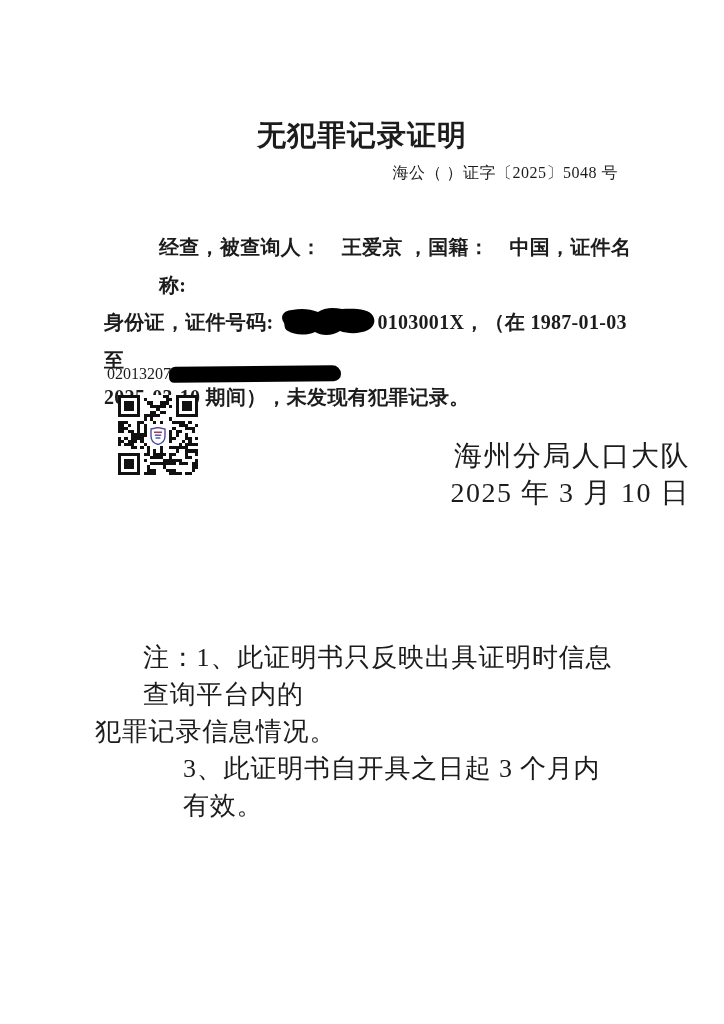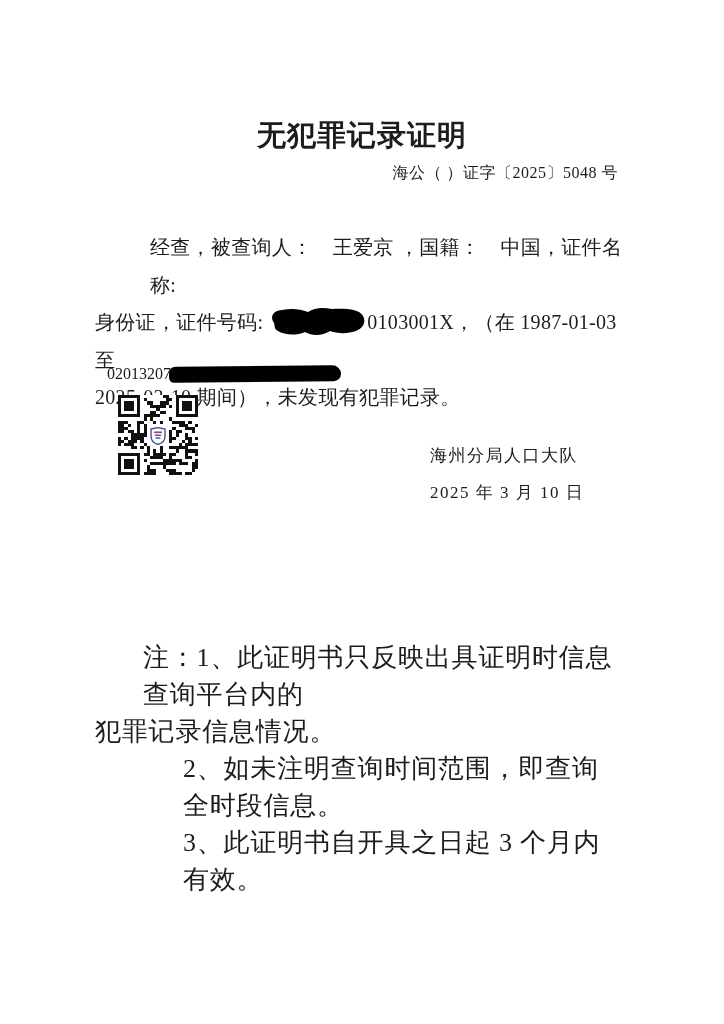--- a/index.html
+++ b/index.html
@@ -16,22 +16,22 @@
     position:absolute;top:116px;left:0;width:724px;
     text-align:center;
     font-size:29px;font-weight:bold;letter-spacing:1px;
   }
   .doc-number{
     position:absolute;top:163px;left:95px;width:523px;
     text-align:right;
     font-size:16px;letter-spacing:0.5px;
   }
   .body-text{
-    position:absolute;top:229px;left:95px;width:530px;
-    font-size:20px;line-height:37.5px;letter-spacing:0.3px;
+    position:absolute;top:229px;left:104px;width:530px;
+    font-size:20px;line-height:37.5px;letter-spacing:0.3px;font-weight:bold;
   }
   .body-line-1{padding-left:55px;}
   .redaction-id{
     display:inline-block;
     width:102px;height:30px;
     vertical-align:-8px;
     margin:0 1px;
   }
   .serial-row{
     position:absolute;top:365px;left:107px;
@@ -59,22 +59,22 @@
   }
   .qr-captions{
     margin-left:13px;padding-top:3px;
     font-family:"Liberation Serif","DejaVu Serif",serif;
   }
   .qr-cap-bold{font-size:15.5px;font-weight:bold;line-height:21px;color:#222;}
   .qr-cap-gray{font-size:14px;line-height:19px;color:#595959;margin-top:1px;}
   .qr-cap-gray.first{margin-top:6px;}
   .signature-block{
     position:absolute;top:437px;left:430px;width:260px;
-    text-align:left;
-    font-size:17px;letter-spacing:1.5px;line-height:37px;
+    text-align:right;
+    font-size:28px;letter-spacing:1.5px;line-height:37px;
   }
   .notes{
     position:absolute;top:639px;left:95px;width:530px;
     font-size:26px;line-height:37px;letter-spacing:0.8px;
   }
   .note-line-1{padding-left:48px;}
   .note-item{padding-left:88px;}
 </style>
 </head>
 <body>
@@ -304,17 +304,16 @@
   </div>
 
   <div class="signature-block">
     <div>海州分局人口大队</div>
     <div>2025 年 3 月 10 日</div>
   </div>
 
   <div class="notes">
     <div class="note-line-1">注：1、此证明书只反映出具证明时信息查询平台内的</div>
     <div>犯罪记录信息情况。</div>
-    <div class="note-item">2、如未注明查询时间范围，即查询全时段信息。</div>
     <div class="note-item">3、此证明书自开具之日起 3 个月内有效。</div>
   </div>
 
 </div>
 
 </body></html>

